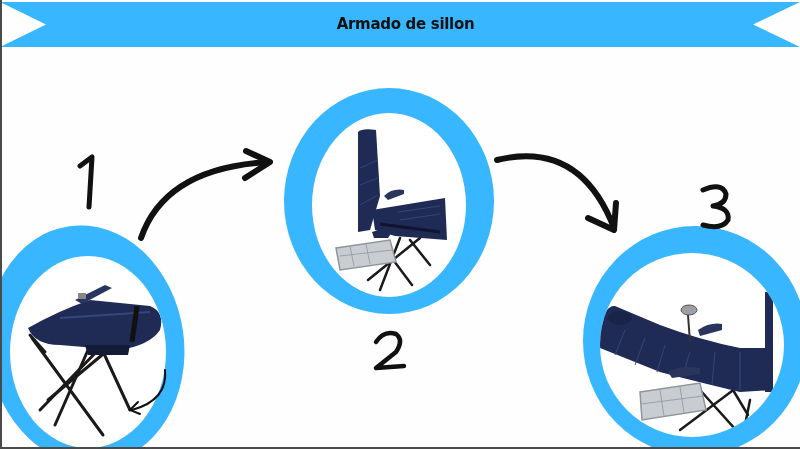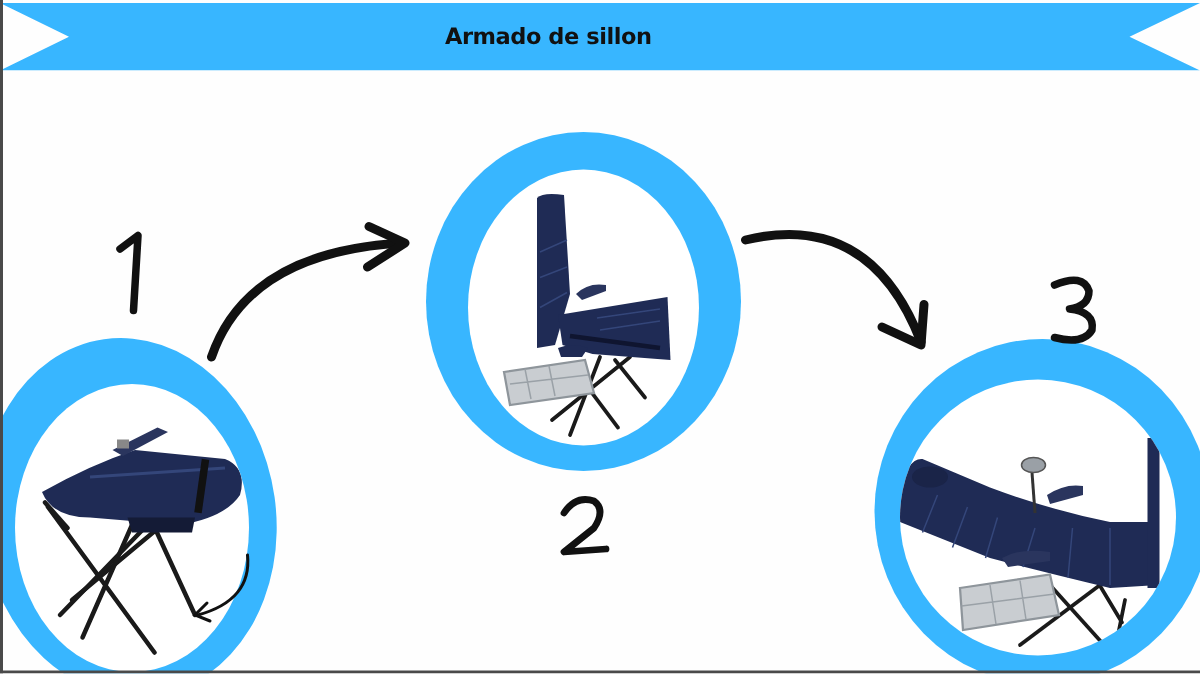--- a/index.html
+++ b/index.html
@@ -2,21 +2,21 @@
 <html><head>
 <meta charset="utf-8">
 <style>
   html, body { margin: 0; padding: 0; }
   body { width: 800px; height: 449px; overflow: hidden; background: #ffffff; position: relative; font-family: "DejaVu Sans", sans-serif; }
   .slide { position: absolute; left: 0; top: 0; width: 800px; height: 449px; background: #fefefe; }
   .border-left { position: absolute; left: 0; top: 0; width: 2px; height: 449px; background: #4a4a4a; }
   .border-bottom { position: absolute; left: 0; bottom: 0; width: 800px; height: 2px; background: #4a4a4a; }
   .banner { position: absolute; left: 0; top: 2px; width: 800px; height: 45px; }
   .banner svg { position: absolute; left: 0; top: 0; }
-  .banner-title { position: absolute; left: 0; top: 0; width: 731px; height: 45px; line-height: 45px; text-align: center; font-family: "DejaVu Sans", sans-serif; font-weight: bold; font-size: 15px; color: #111111; letter-spacing: -0.3px; }
+  .banner-title { position: absolute; left: 0; top: 0; width: 731px; height: 45px; line-height: 45px; text-align: center; font-family: "DejaVu Sans", sans-serif; font-weight: bold; font-size: 15px; color: #111111; letter-spacing: -0.3px; padding-left: 40px; }
   .scene { position: absolute; left: 0; top: 0; }
 </style>
 </head>
 <body>
 
 <div class="slide">
 
   <div class="banner">
     <svg width="800" height="45" viewBox="0 0 800 45">
       <polygon points="0,0 800,0 753,22.5 800,45 0,45 46,22.5" fill="#38B6FF"></polygon>

